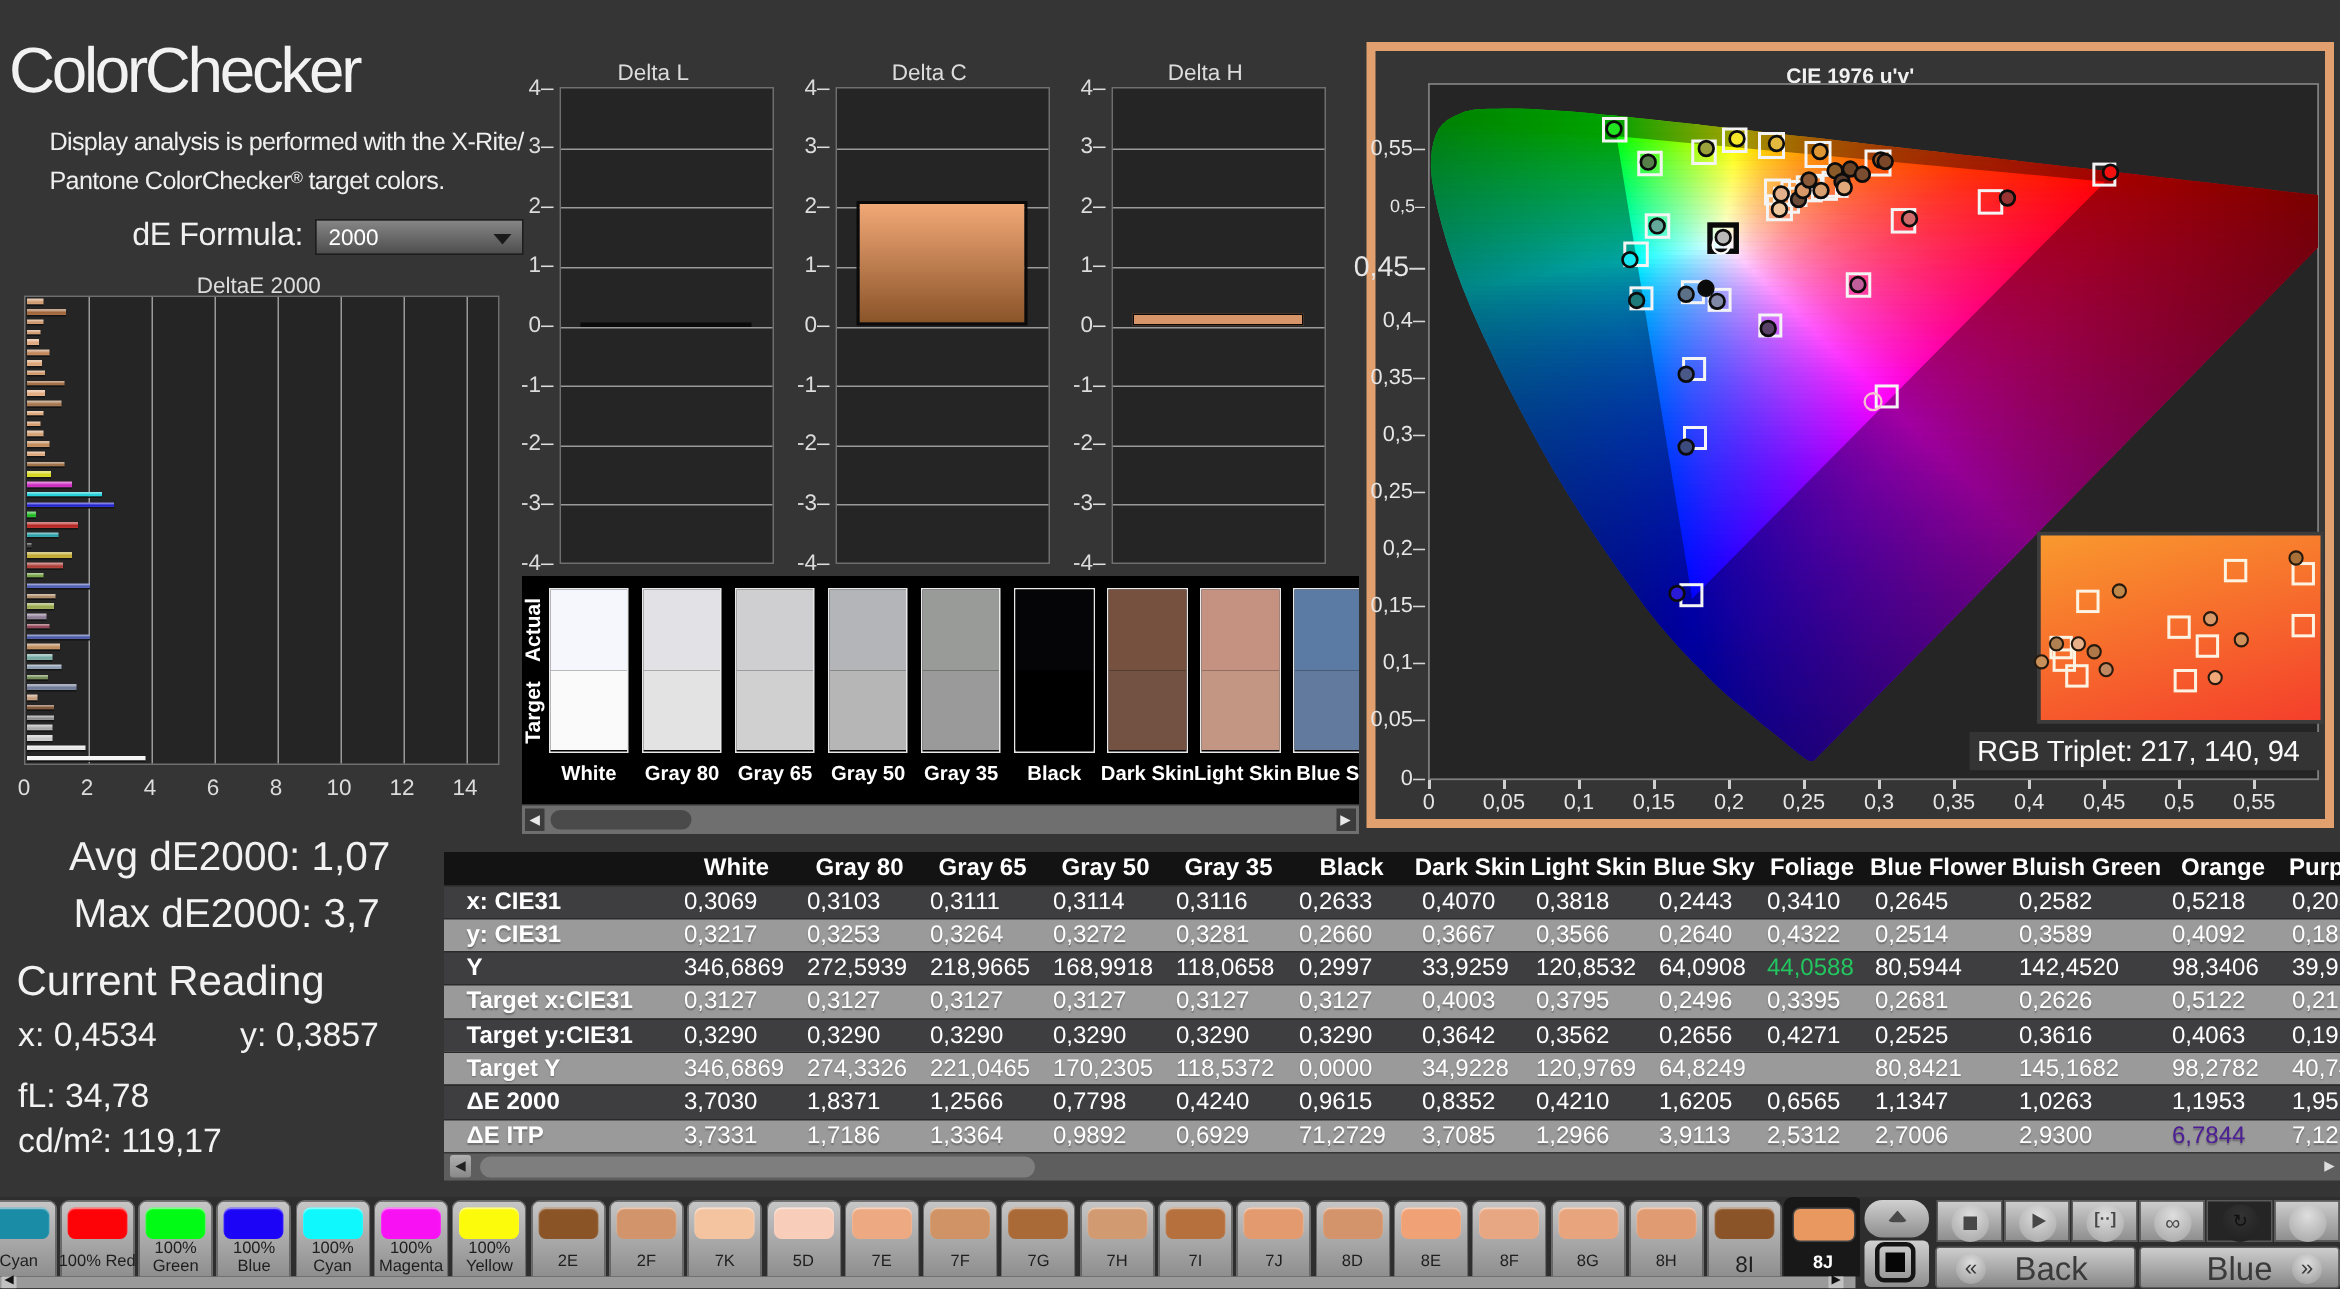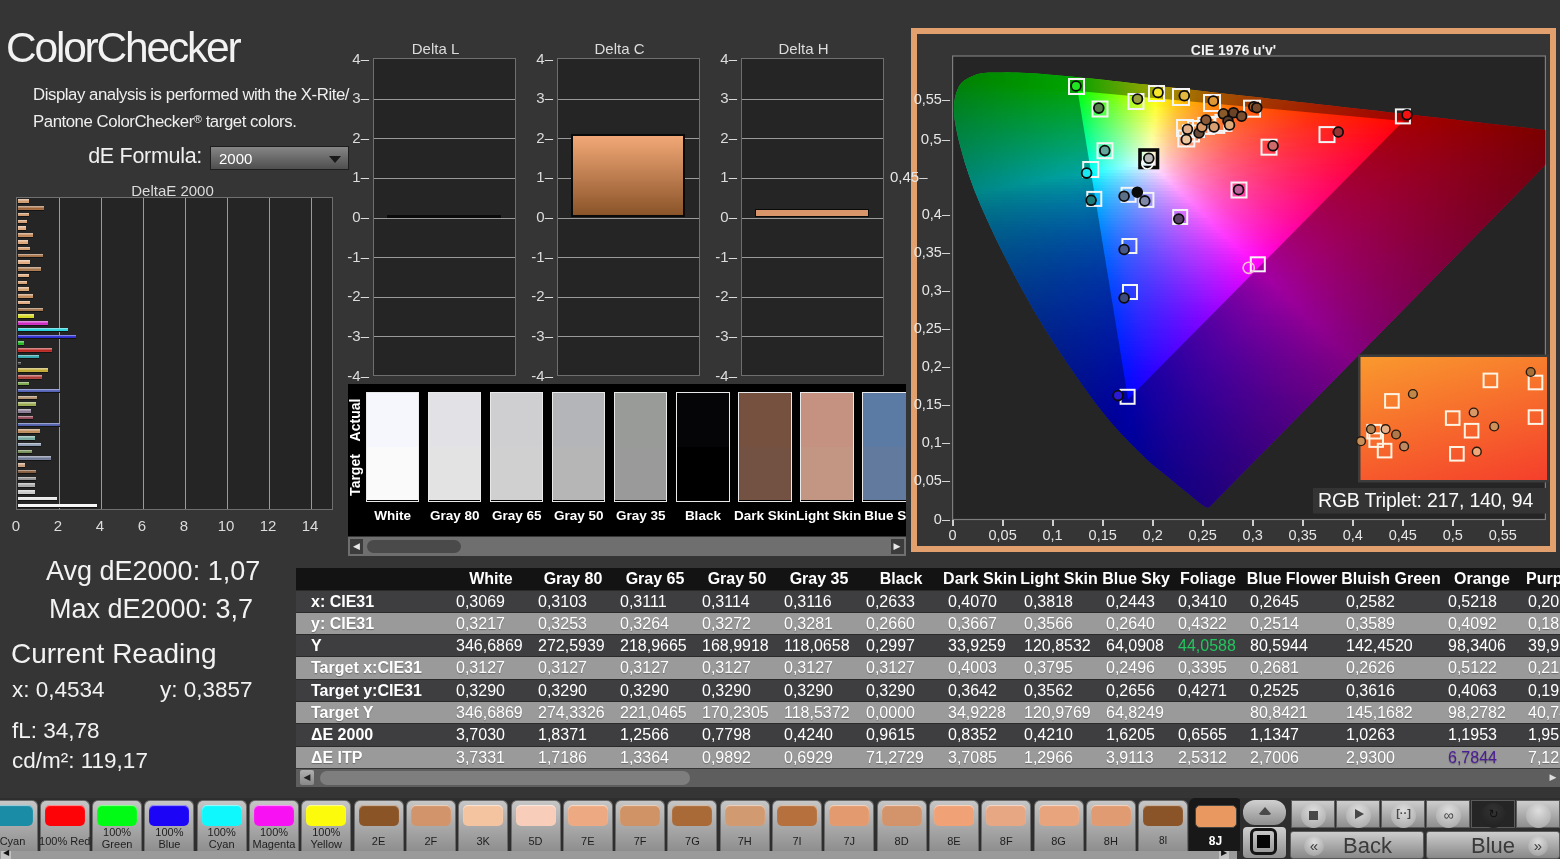--- a/index.html
+++ b/index.html
@@ -2204,22 +2204,22 @@
     <circle cx="1404.1" cy="446.4" r="4.4" fill="#c08860" stroke="#26190e" stroke-width="1.4"></circle>
     <circle cx="1473.7" cy="412.5" r="4.4" fill="#d89868" stroke="#26190e" stroke-width="1.4"></circle>
     <circle cx="1494.2" cy="426.5" r="4.4" fill="#d09058" stroke="#26190e" stroke-width="1.4"></circle>
     <circle cx="1476.8" cy="451.7" r="4.4" fill="#f0a878" stroke="#26190e" stroke-width="1.4"></circle>
     <circle cx="1530.7" cy="372.0" r="4.4" fill="#a87038" stroke="#26190e" stroke-width="1.4"></circle>
     <circle cx="1361.0" cy="441.2" r="4.4" fill="#c89058" stroke="#26190e" stroke-width="1.4"></circle>
     <rect x="1313" y="488" width="234.5" height="25.5" fill="#343434"></rect>
     <text x="1318" y="507" font-size="19.5" letter-spacing="-0.2" fill="#fafafa">RGB Triplet: 217, 140, 94</text>
   </svg>
 <div class="ab" style="left:890px;top:91.4px;width:60px;text-align:right;font-size:14.5px;color:#e6e6e6">0,55<span style="opacity:.9">–</span></div>
-<div class="ab" style="left:890px;top:129.5px;width:60px;text-align:right;font-size:15px;color:#e6e6e6">0,5<span style="opacity:.9">–</span></div>
-<div class="ab" style="left:890px;top:167.6px;width:60px;font-size:15px;color:#e6e6e6">0,45<span style="opacity:.9">–</span></div>
+<div class="ab" style="left:890px;top:129.5px;width:60px;text-align:right;font-size:12px;color:#e6e6e6">0,5<span style="opacity:.9">–</span></div>
+<div class="ab" style="left:890px;top:167.6px;width:60px;text-align:right;font-size:19px;color:#e6e6e6">0,45<span style="opacity:.9">–</span></div>
 <div class="ab" style="left:890px;top:205.7px;width:60px;text-align:right;font-size:14.5px;color:#e6e6e6">0,4<span style="opacity:.9">–</span></div>
 <div class="ab" style="left:890px;top:243.8px;width:60px;text-align:right;font-size:14.5px;color:#e6e6e6">0,35<span style="opacity:.9">–</span></div>
 <div class="ab" style="left:890px;top:281.9px;width:60px;text-align:right;font-size:14.5px;color:#e6e6e6">0,3<span style="opacity:.9">–</span></div>
 <div class="ab" style="left:890px;top:320.0px;width:60px;text-align:right;font-size:14.5px;color:#e6e6e6">0,25<span style="opacity:.9">–</span></div>
 <div class="ab" style="left:890px;top:358.1px;width:60px;text-align:right;font-size:14.5px;color:#e6e6e6">0,2<span style="opacity:.9">–</span></div>
 <div class="ab" style="left:890px;top:396.2px;width:60px;text-align:right;font-size:14.5px;color:#e6e6e6">0,15<span style="opacity:.9">–</span></div>
 <div class="ab" style="left:890px;top:434.3px;width:60px;text-align:right;font-size:14.5px;color:#e6e6e6">0,1<span style="opacity:.9">–</span></div>
 <div class="ab" style="left:890px;top:472.4px;width:60px;text-align:right;font-size:14.5px;color:#e6e6e6">0,05<span style="opacity:.9">–</span></div>
 <div class="ab" style="left:890px;top:510.5px;width:60px;text-align:right;font-size:14.5px;color:#e6e6e6">0<span style="opacity:.9">–</span></div>
 <div class="ab" style="left:952.1px;top:520px;width:1.5px;height:6px;background:#cfcfcf"></div>
@@ -2269,21 +2269,21 @@
 <div class="ab" style="left:306.3px;top:7px;width:40px;height:21px;background:#fdfb0c;border-radius:5px;box-shadow:inset 0 1px 1px rgba(255,255,255,.6)"></div>
 <div class="ab" style="left:298.3px;top:29px;width:56.0px;text-align:center;font-size:11px;color:#1e1e1e;line-height:11.5px">100%<br>Yellow</div>
 <div class="ab" style="left:353.6px;top:2px;width:50.0px;height:51px;background:linear-gradient(#c6c6c6,#8e8e8e);border-radius:6px 6px 0 0;border:1px solid #6a6a6a;border-bottom:none"></div>
 <div class="ab" style="left:358.6px;top:7px;width:40px;height:21px;background:#8a5427;border-radius:5px;box-shadow:inset 0 1px 1px rgba(255,255,255,.6)"></div>
 <div class="ab" style="left:350.6px;top:37px;width:56.0px;text-align:center;font-size:11px;color:#1e1e1e;white-space:nowrap;overflow:visible">2E</div>
 <div class="ab" style="left:405.9px;top:2px;width:50.0px;height:51px;background:linear-gradient(#c6c6c6,#8e8e8e);border-radius:6px 6px 0 0;border:1px solid #6a6a6a;border-bottom:none"></div>
 <div class="ab" style="left:410.9px;top:7px;width:40px;height:21px;background:#d2946a;border-radius:5px;box-shadow:inset 0 1px 1px rgba(255,255,255,.6)"></div>
 <div class="ab" style="left:402.9px;top:37px;width:56.0px;text-align:center;font-size:11px;color:#1e1e1e;white-space:nowrap;overflow:visible">2F</div>
 <div class="ab" style="left:458.2px;top:2px;width:50.0px;height:51px;background:linear-gradient(#c6c6c6,#8e8e8e);border-radius:6px 6px 0 0;border:1px solid #6a6a6a;border-bottom:none"></div>
 <div class="ab" style="left:463.2px;top:7px;width:40px;height:21px;background:#f4c4a0;border-radius:5px;box-shadow:inset 0 1px 1px rgba(255,255,255,.6)"></div>
-<div class="ab" style="left:455.2px;top:37px;width:56.0px;text-align:center;font-size:11px;color:#1e1e1e;white-space:nowrap;overflow:visible">3K</div>
+<div class="ab" style="left:455.2px;top:37px;width:56.0px;text-align:center;font-size:11px;color:#1e1e1e;white-space:nowrap;overflow:visible">7K</div>
 <div class="ab" style="left:510.5px;top:2px;width:50.0px;height:51px;background:linear-gradient(#c6c6c6,#8e8e8e);border-radius:6px 6px 0 0;border:1px solid #6a6a6a;border-bottom:none"></div>
 <div class="ab" style="left:515.5px;top:7px;width:40px;height:21px;background:#f8cdb9;border-radius:5px;box-shadow:inset 0 1px 1px rgba(255,255,255,.6)"></div>
 <div class="ab" style="left:507.5px;top:37px;width:56.0px;text-align:center;font-size:11px;color:#1e1e1e;white-space:nowrap;overflow:visible">5D</div>
 <div class="ab" style="left:562.8px;top:2px;width:50.0px;height:51px;background:linear-gradient(#c6c6c6,#8e8e8e);border-radius:6px 6px 0 0;border:1px solid #6a6a6a;border-bottom:none"></div>
 <div class="ab" style="left:567.8px;top:7px;width:40px;height:21px;background:#edaa82;border-radius:5px;box-shadow:inset 0 1px 1px rgba(255,255,255,.6)"></div>
 <div class="ab" style="left:559.8px;top:37px;width:56.0px;text-align:center;font-size:11px;color:#1e1e1e;white-space:nowrap;overflow:visible">7E</div>
 <div class="ab" style="left:615.1px;top:2px;width:50.0px;height:51px;background:linear-gradient(#c6c6c6,#8e8e8e);border-radius:6px 6px 0 0;border:1px solid #6a6a6a;border-bottom:none"></div>
 <div class="ab" style="left:620.1px;top:7px;width:40px;height:21px;background:#cf9365;border-radius:5px;box-shadow:inset 0 1px 1px rgba(255,255,255,.6)"></div>
 <div class="ab" style="left:612.1px;top:37px;width:56.0px;text-align:center;font-size:11px;color:#1e1e1e;white-space:nowrap;overflow:visible">7F</div>
 <div class="ab" style="left:667.4px;top:2px;width:50.0px;height:51px;background:linear-gradient(#c6c6c6,#8e8e8e);border-radius:6px 6px 0 0;border:1px solid #6a6a6a;border-bottom:none"></div>
@@ -2308,21 +2308,21 @@
 <div class="ab" style="left:986.2px;top:7px;width:40px;height:21px;background:#e8a783;border-radius:5px;box-shadow:inset 0 1px 1px rgba(255,255,255,.6)"></div>
 <div class="ab" style="left:978.2px;top:37px;width:56.0px;text-align:center;font-size:11px;color:#1e1e1e;white-space:nowrap;overflow:visible">8F</div>
 <div class="ab" style="left:1033.5px;top:2px;width:50.0px;height:51px;background:linear-gradient(#c6c6c6,#8e8e8e);border-radius:6px 6px 0 0;border:1px solid #6a6a6a;border-bottom:none"></div>
 <div class="ab" style="left:1038.5px;top:7px;width:40px;height:21px;background:#e7a47d;border-radius:5px;box-shadow:inset 0 1px 1px rgba(255,255,255,.6)"></div>
 <div class="ab" style="left:1030.5px;top:37px;width:56.0px;text-align:center;font-size:11px;color:#1e1e1e;white-space:nowrap;overflow:visible">8G</div>
 <div class="ab" style="left:1085.8px;top:2px;width:50.0px;height:51px;background:linear-gradient(#c6c6c6,#8e8e8e);border-radius:6px 6px 0 0;border:1px solid #6a6a6a;border-bottom:none"></div>
 <div class="ab" style="left:1090.8px;top:7px;width:40px;height:21px;background:#e19b72;border-radius:5px;box-shadow:inset 0 1px 1px rgba(255,255,255,.6)"></div>
 <div class="ab" style="left:1082.8px;top:37px;width:56.0px;text-align:center;font-size:11px;color:#1e1e1e;white-space:nowrap;overflow:visible">8H</div>
 <div class="ab" style="left:1138.1px;top:2px;width:50.0px;height:51px;background:linear-gradient(#c6c6c6,#8e8e8e);border-radius:6px 6px 0 0;border:1px solid #6a6a6a;border-bottom:none"></div>
 <div class="ab" style="left:1143.1px;top:7px;width:40px;height:21px;background:#8a5428;border-radius:5px;box-shadow:inset 0 1px 1px rgba(255,255,255,.6)"></div>
-<div class="ab" style="left:1135.1px;top:37px;width:56.0px;text-align:center;font-size:10px;color:#1e1e1e;white-space:nowrap;overflow:visible">8I</div>
+<div class="ab" style="left:1135.1px;top:37px;width:56.0px;text-align:center;font-size:15px;color:#1e1e1e;white-space:nowrap;overflow:visible">8I</div>
 <div class="ab" style="left:1188.9px;top:0px;width:53.0px;height:53px;background:#181818;border-radius:6px 6px 0 0"></div>
 <div class="ab" style="left:1195.4px;top:7px;width:42px;height:23px;background:#e9995f;border-radius:5px;border:1px solid #444"></div>
 <div class="ab" style="left:1190.4px;top:36px;width:50.0px;text-align:center;font-size:12px;font-weight:bold;color:#fff">8J</div>
 <div class="ab" style="left:0;top:53px;width:1237px;height:8px;background:#9a9a9a">
 <div class="ab" style="left:1px;top:0px;width:10px;height:8px;background:#c2c2c2">
         <span class="ab" style="left:2px;top:-3.2px;font-size:8px;color:#111">◀</span>
       </div>
 <div class="ab" style="right:8px;top:0px;width:10px;height:8px;background:#c2c2c2">
         <span class="ab" style="left:2px;top:-3.2px;font-size:8px;color:#111">▶</span>
       </div>

